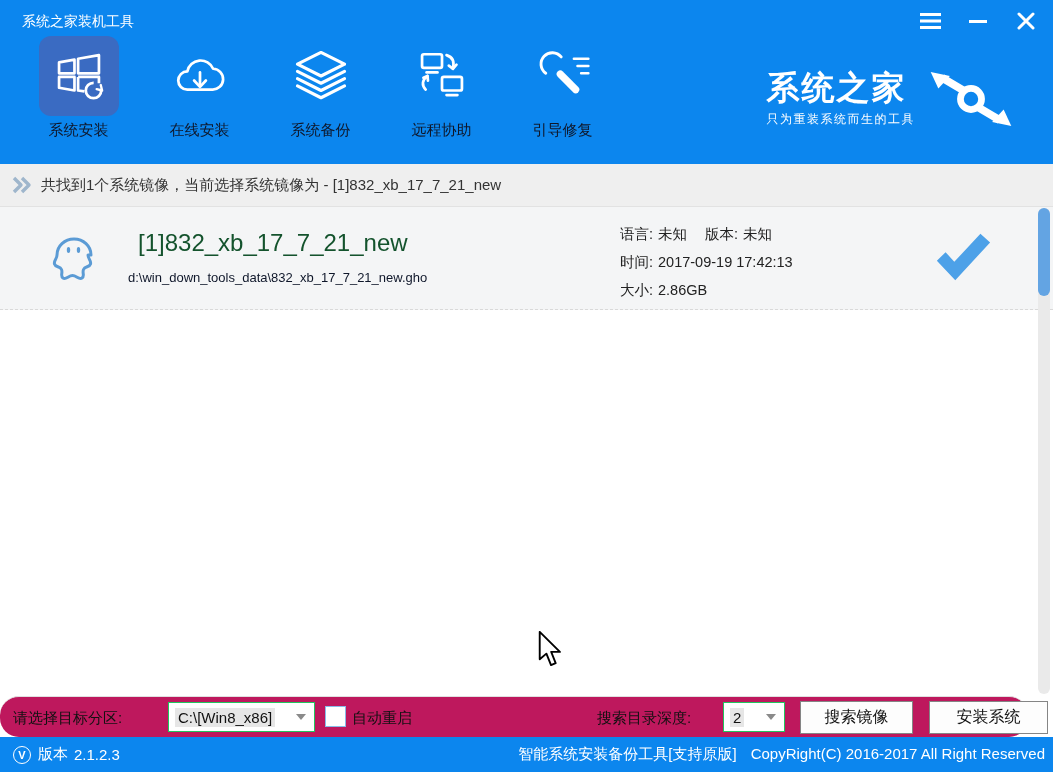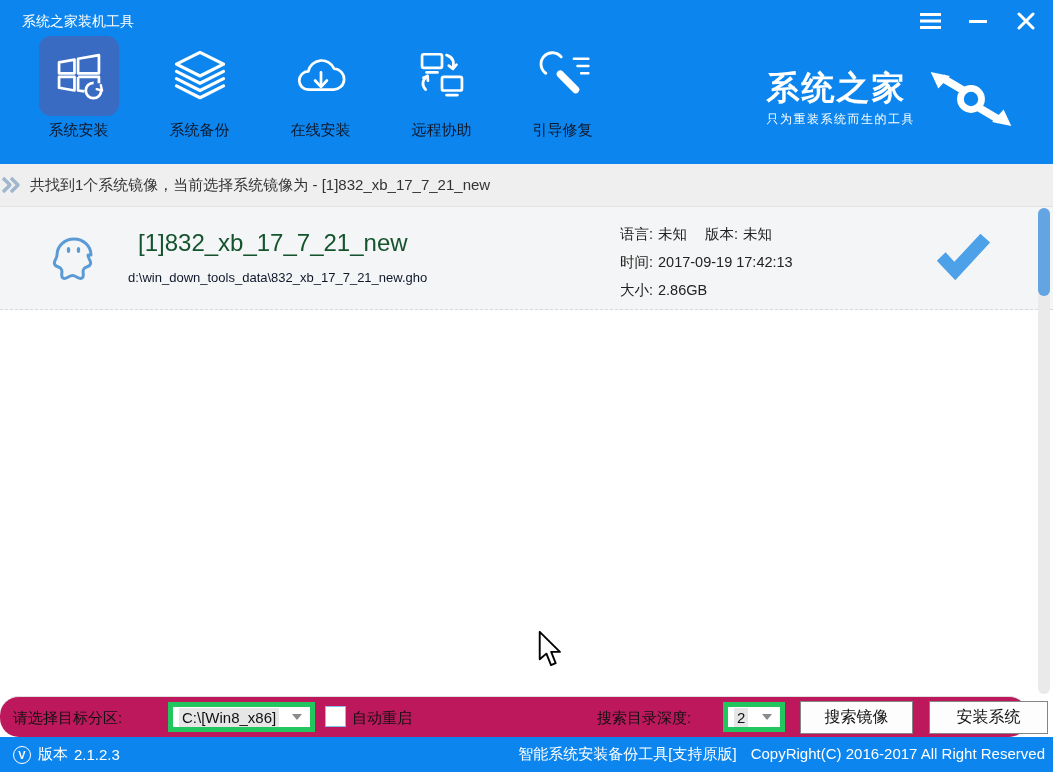--- a/index.html
+++ b/index.html
@@ -17,21 +17,21 @@
   .nav { position:absolute; top:36px; left:18px; display:flex; }
   .nav-item { width:121px; display:flex; flex-direction:column; align-items:center; cursor:pointer; }
   .nav-tile { width:80px; height:80px; border-radius:12px; display:flex; align-items:center; justify-content:center; }
   .nav-item.selected .nav-tile { background:#3a6bc2; }
   .nav-label { margin-top:5px; color:#0f172a; font-size:15px; }
   .logo { position:absolute; top:70px; right:34px; display:flex; align-items:center; gap:8px; }
   .logo-title { color:#ffffff; font-size:33px; font-weight:bold; letter-spacing:2px; line-height:1; }
   .logo-tagline { color:#fff; font-size:12px; margin-top:7px; letter-spacing:1.5px; }
   
   .statusbar { position:absolute; top:164px; left:0; width:1053px; height:43px; background:#efefef;
-    border-bottom:1px solid #e2e2e2; display:flex; align-items:center; padding-left:1px; }
+    border-bottom:1px solid #e2e2e2; display:flex; align-items:center; padding-left:12px; }
   .status-text { font-size:15px; color:#333; margin-left:9px; }
   
   .content { position:absolute; top:207px; left:0; width:1053px; height:489px; background:#fff; }
   .list-item { position:relative; height:103px; background:#f4f5f6; border-bottom:1px dashed #d9d9d9; cursor:pointer; }
   .ghost-wrap { position:absolute; left:42px; top:16px; }
   .item-title { position:absolute; left:128px; top:22px; font-size:24px; color:#14532d;margin-left:10px; }
   .item-path  { position:absolute; left:128px; top:63px; font-size:13px; color:#0f172a; }
   .item-details { position:absolute; left:620px; top:13px; font-size:14.5px; color:#222; }
   .detail-line { height:28px; line-height:28px; }
   .detail-line .lbl { margin-right:5px; }
@@ -39,21 +39,21 @@
   .check-wrap { position:absolute; left:933px; top:24px; }
   .scrollbar { position:absolute; right:3px; top:1px; width:12px; height:486px; background:#eaeaea; border-radius:6px; }
   .scroll-thumb { position:absolute; top:0; left:0; width:12px; height:88px; background:#63a4e3; border-radius:6px; }
   .cursor { position:absolute; left:538px; top:424px; pointer-events:none; }
   
   .bottombar { position:absolute; top:696px; left:0; width:1028px; height:41px; background:#be185d; border-top:1px solid #e0e0e0;border-radius:19px; }
   .bb-label { position:absolute; font-size:15px; color:#111; top:12px; }
   .lbl-partition { left:13px; }
   .lbl-autorestart { left:352px; }
   .lbl-depth { left:597px; }
-  .selectbox { position:absolute; top:5px; height:30px; border:5px solid #22c55e; background:#fff;
+  .selectbox { position:absolute; top:5px; height:30px; border:1px solid #22c55e; background:#fff;
     display:flex; align-items:center; cursor:pointer; }
   .sel-partition { left:168px; width:147px; }
   .sel-depth { left:723px; width:62px; }
   .sel-value { margin-left:6px; background:#e6e6e6; padding:1px 3px; font-size:15px; color:#111; white-space:nowrap; }
   .sel-arrow { width:0; height:0; border-left:5px solid transparent; border-right:5px solid transparent;
     border-top:6px solid #8a8a8a; margin-left:auto; margin-right:8px; }
   .checkbox { position:absolute; left:325px; top:9px; width:21px; height:21px; background:#fff;
     border:1px solid #88bce8; cursor:pointer; }
   .bb-btn { position:absolute; top:4px; height:33px; background:#fdfdfd; border:1px solid #858585;
     font-size:16px; color:#111; display:flex; align-items:center; justify-content:center; cursor:pointer;
@@ -105,38 +105,38 @@
           <path d="M10 33 L27 33 L27 48 L10 45 Z"></path>
           <path d="M31 33 L54 33 L54 40 M31 33 L31 48 L38 49"></path>
           <circle cx="48" cy="48" r="8.5" stroke-dasharray="40 14"></circle>
           <path d="M56 42 l1.5 6 l-6 -1.5" stroke-width="2.6" stroke-linecap="round"></path>
         </svg>
       </div>
       <span class="nav-label">系统安装</span>
     </div>
     <div class="nav-item">
       <div class="nav-tile">
+        <svg width="58" height="58" viewBox="0 0 64 64" fill="none" stroke="#fff" stroke-width="3" stroke-linejoin="round" stroke-linecap="round">
+          <path d="M18 47 a10 10 0 0 1 0 -20 a15 15 0 0 1 28.5 -3 a10 10 0 0 1 -1 23 L18 47"></path>
+          <path d="M32 28 L32 43"></path>
+          <path d="M25.5 37 L32 44 L38.5 37"></path>
+        </svg>
+      </div>
+      <span class="nav-label">在线安装</span>
+    </div>
+    <div class="nav-item">
+      <div class="nav-tile">
         <svg width="58" height="58" viewBox="0 0 64 64" fill="none" stroke="#fff" stroke-width="3.4" stroke-linejoin="round" stroke-linecap="round">
           <path d="M32 6 L58 19 L32 32 L6 19 Z"></path>
           <path d="M6 27 L32 40 L58 27"></path>
           <path d="M6 35 L32 48 L58 35"></path>
           <path d="M6 43 L32 56 L58 43"></path>
         </svg>
       </div>
       <span class="nav-label">系统备份</span>
-    </div>
-    <div class="nav-item">
-      <div class="nav-tile">
-        <svg width="58" height="58" viewBox="0 0 64 64" fill="none" stroke="#fff" stroke-width="3" stroke-linejoin="round" stroke-linecap="round">
-          <path d="M18 47 a10 10 0 0 1 0 -20 a15 15 0 0 1 28.5 -3 a10 10 0 0 1 -1 23 L18 47"></path>
-          <path d="M32 28 L32 43"></path>
-          <path d="M25.5 37 L32 44 L38.5 37"></path>
-        </svg>
-      </div>
-      <span class="nav-label">在线安装</span>
     </div>
     <div class="nav-item">
       <div class="nav-tile">
         <svg width="58" height="58" viewBox="0 0 64 64" fill="none" stroke="#fff" stroke-width="3" stroke-linejoin="round" stroke-linecap="round">
           <rect x="10" y="8" width="22" height="15" rx="2"></rect>
           <path d="M15 28 L27 28"></path>
           <path d="M37 9 q10 3 7 15"></path>
           <path d="M44 24 l-4.5 -3.5 M44 24 l4 -4.5"></path>
           <rect x="32" y="33" width="22" height="15" rx="2"></rect>
           <path d="M37 53 L49 53"></path>

